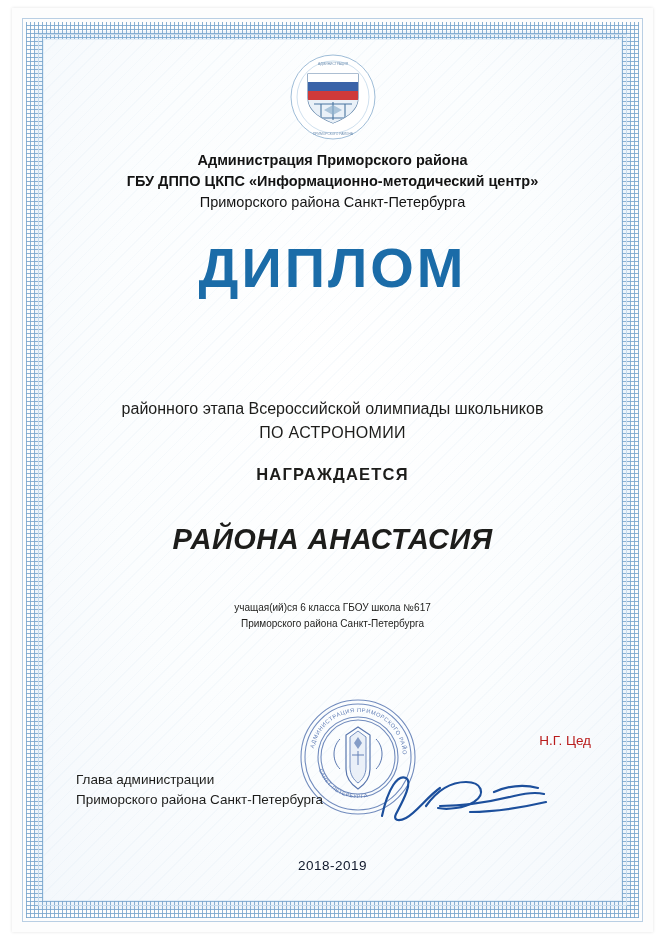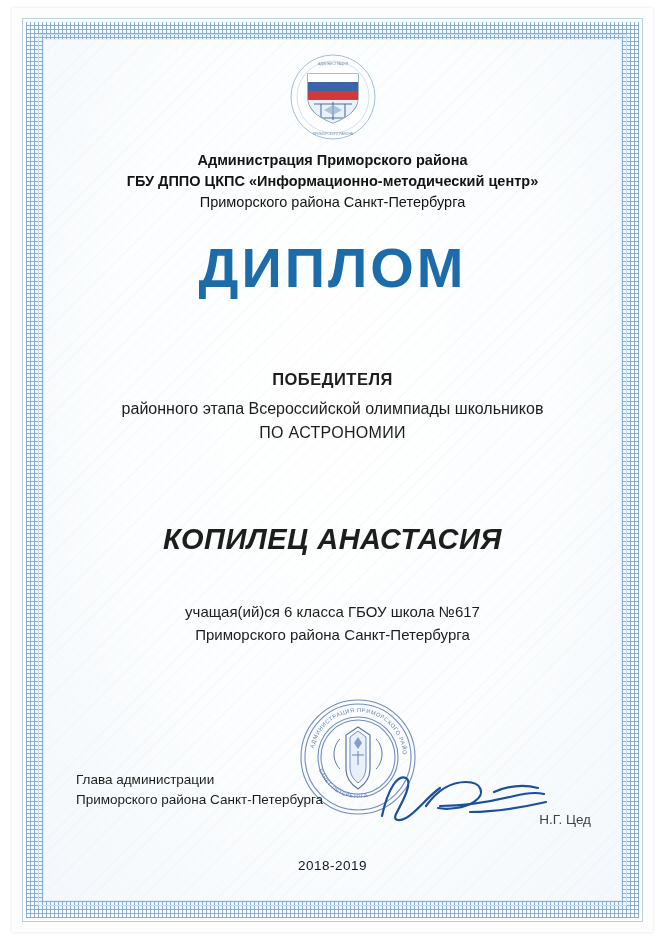--- a/index.html
+++ b/index.html
@@ -188,21 +188,21 @@
     font-size: 29px;
     font-weight: bold;
     font-style: italic;
     letter-spacing: 0.5px;
   }
 
   .details {
     position: absolute;
     top: 560px;
     left: 0; right: 0;
-    font-size: 15px;
+    font-size: 10px;
     line-height: 1.55;
   }
 
   
   .seal {
     position: absolute;
     left: 252px;
     top: 655px;
     width: 124px;
     height: 124px;
@@ -214,23 +214,23 @@
     left: 32px;
     top: 730px;
     text-align: left;
     font-size: 13.5px;
     line-height: 1.5;
     color: #1d1d1b;
   }
   .sig-right {
     position: absolute;
     right: 30px;
-    top: 772px;
+    top: 693px;
     font-size: 13.5px;
-    color: #404040;
+    color: #b91c1c;
   }
   .signature {
     position: absolute;
     left: 330px;
     top: 722px;
     width: 190px;
     height: 70px;
   }
 
   .year {
@@ -292,29 +292,29 @@
     </div>
 
     <div class="org-block">
       <div class="org-line bold">Администрация Приморского района</div>
       <div class="org-line bold">ГБУ ДППО ЦКПС «Информационно-методический центр»</div>
       <div class="org-line">Приморского района Санкт-Петербурга</div>
     </div>
 
     <div class="title">ДИПЛОМ</div>
 
-    <div class="sub1">ПОБЕДИТЕЛЯ</div>
 
     <div class="sub2">
       <div>районного этапа Всероссийской олимпиады школьников</div>
       <div class="line2">ПО АСТРОНОМИИ</div>
     </div>
 
-
-    <div class="recipient">КОПИЛЕЦ АНАСТАСИЯ</div>
+    <div class="awarded">НАГРАЖДАЕТСЯ</div>
+
+    <div class="recipient">РАЙОНА АНАСТАСИЯ</div>
 
     <div class="details">
       <div>учащая(ий)ся 6 класса ГБОУ школа №617</div>
       <div>Приморского района Санкт-Петербурга</div>
     </div>
 
     <div class="seal">
       <svg viewBox="0 0 124 124" width="124" height="124" aria-hidden="true">
         <g fill="none" stroke="#4466a8" stroke-width="1.1" opacity="0.75">
           <circle cx="62" cy="62" r="57"></circle>

